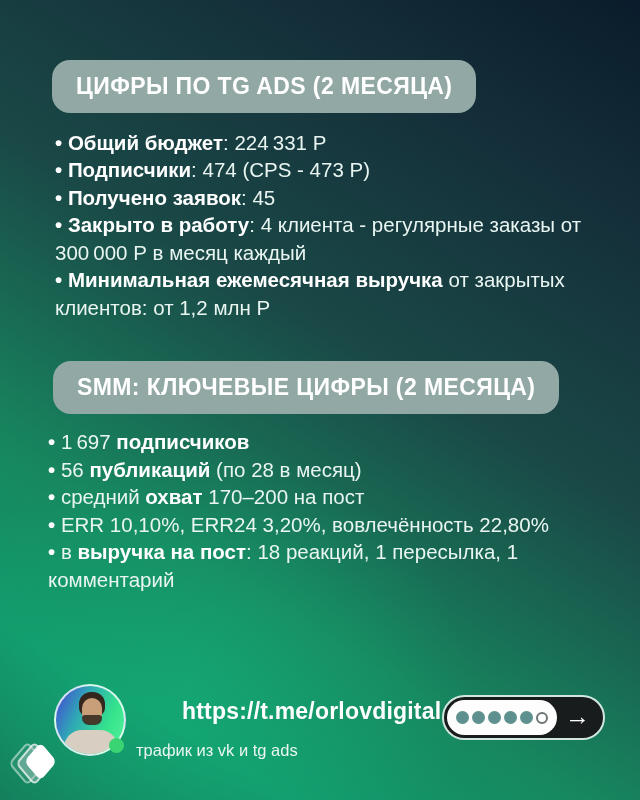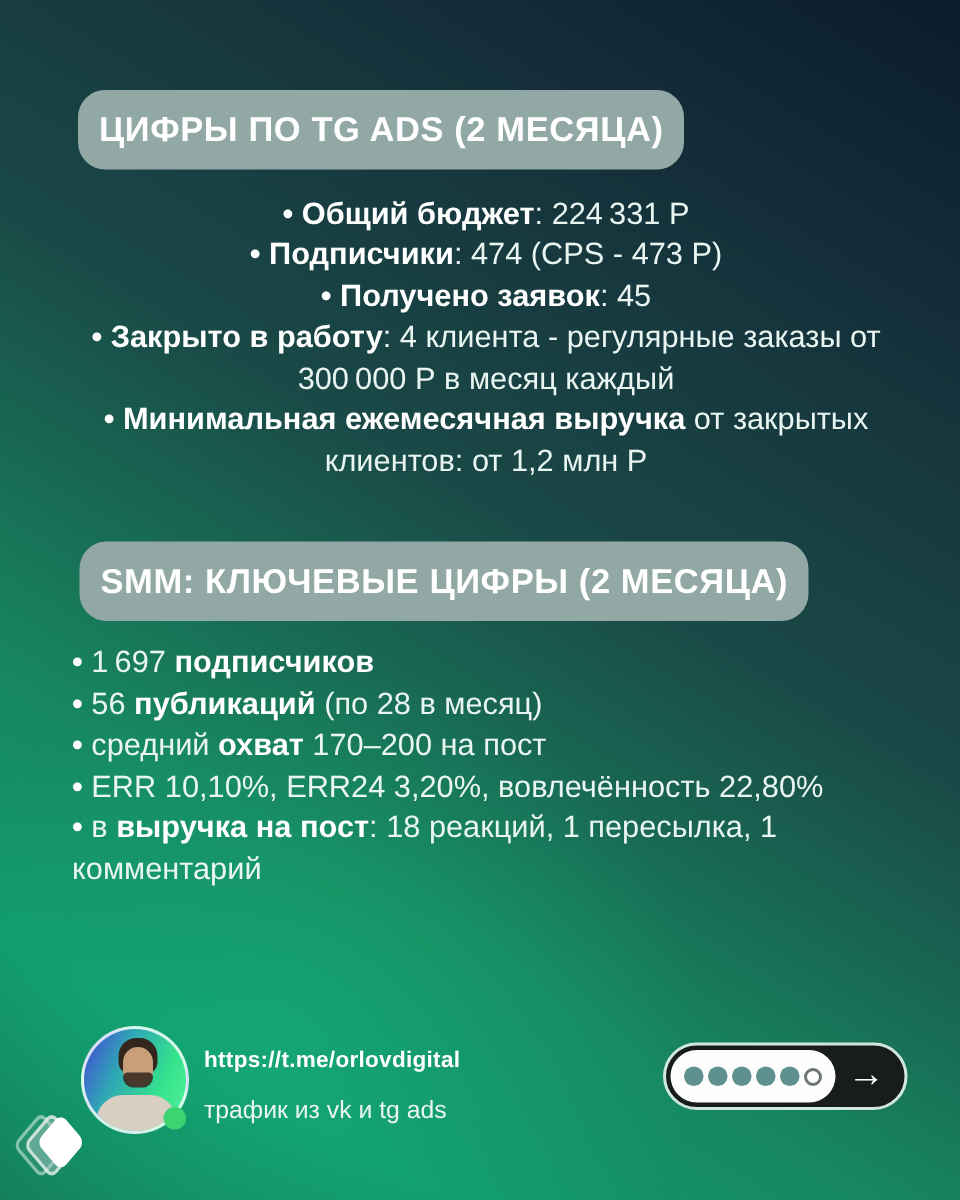--- a/index.html
+++ b/index.html
@@ -5,27 +5,27 @@
   html,body{margin:0;padding:0;background:#222;}
   .canvas{
     position:relative;width:640px;height:800px;overflow:hidden;
     font-family:"Liberation Sans",sans-serif;
     background:
       radial-gradient(60% 42% at 30% 86%, rgba(22,190,130,.40), rgba(22,190,130,0) 72%),
       linear-gradient(211deg,#0a1c2b 0%,#142e39 18%,#1a4947 44%,#17875f 70%,#12996b 85%,#147a59 100%);
   }
   .pill{
     display:inline-block;background:#91a8a5;color:#ffffff;font-weight:700;
-    font-size:23px;letter-spacing:.4px;padding:13px 14px;border-radius:18px;
+    font-size:23px;letter-spacing:.4px;padding:13px 24px;border-radius:18px;
     white-space:nowrap;
   }
   .h1{margin:60px 0 0 52px;}
   .h2{margin:40px 0 0 53px;}
   .list{width:538px;font-size:20.5px;line-height:1.34;color:#e9f5f1;}
-  .l1{margin:16px 0 0 55px;text-align:center;}
+  .l1{margin:16px 0 0 55px;}
   .l2{margin:14px 0 0 48px;width:552px;}
   .list p{margin:0;}
   .list .b{font-weight:700;color:#ffffff;}
   .list .bullet{font-weight:700;color:#ffffff;}
 
   
   .brand-logo{position:absolute;left:14px;top:740px;width:50px;height:46px;}
   .diamond{position:absolute;top:10px;width:23px;height:23px;border-radius:5px;
            transform:scaleY(1.18) rotate(45deg);}
   .d-back{left:0;border:2px solid rgba(255,255,255,.45);background:rgba(255,255,255,.08);}
@@ -39,21 +39,21 @@
   .hair{position:absolute;top:6px;left:23px;width:26px;height:24px;background:#33261c;
         border-radius:12px 12px 8px 8px;}
   .face{position:absolute;top:12px;left:26px;width:20px;height:26px;background:#c89f79;border-radius:10px;}
   .beard{position:absolute;top:29px;left:26px;width:20px;height:10px;background:#3a2c21;
          border-radius:4px 4px 9px 9px;opacity:.9;}
   .shirt{position:absolute;bottom:-8px;left:8px;width:54px;height:32px;background:#d8cec1;
          border-radius:18px 18px 0 0;}
   .badge{position:absolute;right:0px;bottom:1px;width:15px;height:15px;background:#3bd473;border-radius:50%;}
 
   .footer-text{position:absolute;left:136px;top:698px;color:#ffffff;}
-  .link{font-weight:700;font-size:15px;letter-spacing:.2px;}
+  .link{font-weight:700;font-size:23px;letter-spacing:.2px;margin-left:46px;}
   .sub{font-size:16.5px;margin-top:16px;color:#e9f6f1;font-weight:400;}
 
   .pagination{position:absolute;left:442px;top:695px;height:45px;display:flex;align-items:center;
     background:#191c1c;border:2px solid #cfe7df;border-radius:24px;padding:3px;box-sizing:border-box;}
   .dots-pill{background:#fdfdfd;height:35px;border-radius:18px;display:flex;align-items:center;
     padding:0 9px;gap:3px;}
   .dot{width:13px;height:13px;border-radius:50%;background:#5d908e;box-sizing:border-box;}
   .dot.open{background:#ffffff;border:2px solid #6d7476;width:12px;height:12px;}
   .next{background:none;border:none;color:#ffffff;font-size:25px;line-height:1;
     padding:0 10px 2px 8px;cursor:pointer;font-family:"Liberation Sans",sans-serif;}

